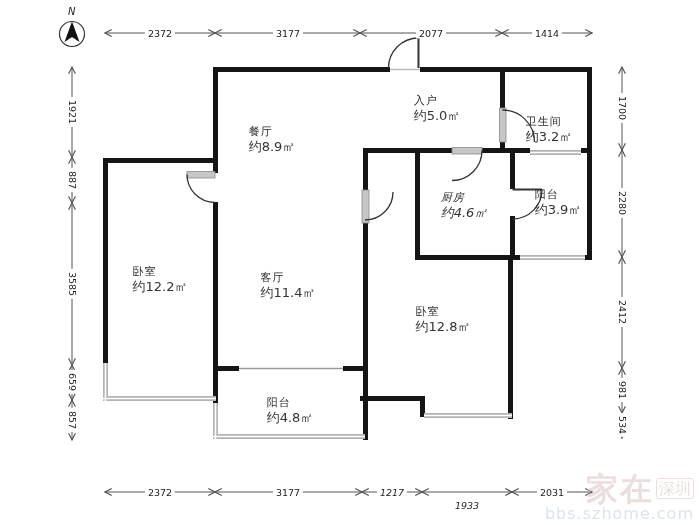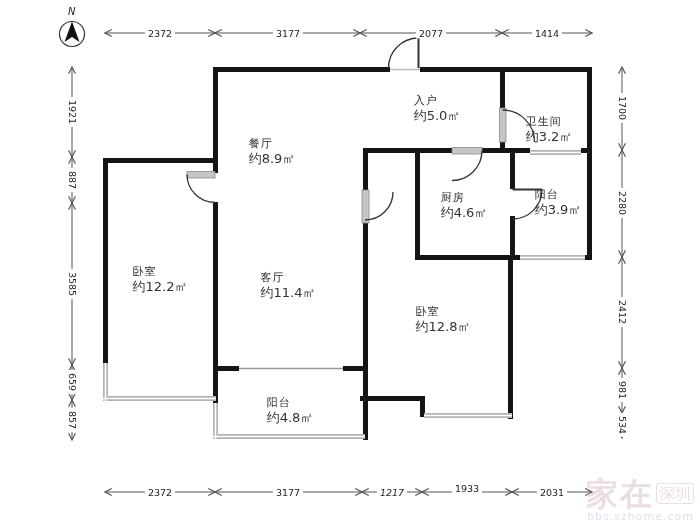--- a/index.html
+++ b/index.html
@@ -24,21 +24,21 @@
   }
   .watermark{
     position:absolute;right:6px;bottom:2px;text-align:right;line-height:1.05;
     pointer-events:none;
   }
   .watermark .brand{font-size:32px;font-weight:bold;color:rgba(222,200,200,0.60);letter-spacing:2px;text-align:right;}
   .watermark .city{
     font-size:16px;color:rgba(222,200,200,0.60);border:1px solid rgba(222,200,200,0.60);
     border-radius:3px;padding:0 2px;vertical-align:6px;margin-left:2px;
   }
-  .watermark .site{font-size:11px;color:rgba(200,212,224,0.65);letter-spacing:1px;text-align:right;}
+  .watermark .site{font-size:16px;color:rgba(200,212,224,0.65);letter-spacing:1px;text-align:right;}
 </style>
 </head>
 <body>
 
 <div id="stage">
 
   <svg id="plan-svg" width="700" height="525" viewBox="0 0 700 525">
     <defs>
       <marker id="arr" viewBox="0 0 10 10" refX="8.5" refY="5" markerWidth="9" markerHeight="9" orient="auto-start-reverse">
         <path d="M1,1.2 L8.5,5 L1,8.8" fill="none" stroke="#555" stroke-width="1.3"></path>
@@ -144,33 +144,33 @@
     </g>
 
     <g>
       <circle cx="72" cy="34" r="12.5" fill="none" stroke="#333" stroke-width="1.2"></circle>
       <polygon points="72,21.5 64.5,42 72,37 79.5,42" fill="#111"></polygon>
     </g>
   </svg>
 
   <div class="compass-n">N</div>
 
-  <div class="room-label" style="left:272px;top:141px;margin-top:12px;">
+  <div class="room-label" style="left:272px;top:141px;">
     <span>餐厅</span>
     <span class="area">约8.9㎡</span>
   </div>
   <div class="room-label" style="left:437px;top:110px;">
     <span>入户</span>
     <span class="area">约5.0㎡</span>
   </div>
   <div class="room-label" style="left:549px;top:131px;">
     <span>卫生间</span>
     <span class="area">约3.2㎡</span>
   </div>
-  <div class="room-label" style="left:464px;top:207px;">
+  <div class="room-label" style="left:464px;top:207px;font-style:italic;">
     <span>厨房</span>
     <span class="area">约4.6㎡</span>
   </div>
   <div class="room-label" style="left:558px;top:204px;">
     <span>阳台</span>
     <span class="area">约3.9㎡</span>
   </div>
   <div class="room-label" style="left:160px;top:281px;">
     <span>卧室</span>
     <span class="area">约12.2㎡</span>
@@ -189,21 +189,21 @@
   </div>
 
   <div class="dim-label" style="left:160px;top:33px;">2372</div>
   <div class="dim-label" style="left:288px;top:33px;">3177</div>
   <div class="dim-label" style="left:431px;top:33px;">2077</div>
   <div class="dim-label" style="left:547px;top:33px;">1414</div>
 
   <div class="dim-label" style="left:160px;top:492px;">2372</div>
   <div class="dim-label" style="left:288px;top:492px;">3177</div>
   <div class="dim-label" style="left:392px;top:492px;font-style:italic;">1217</div>
-  <div class="dim-label" style="left:467px;top:488px;">1933</div>
+  <div class="dim-label" style="left:467px;top:505px;font-style:italic;">1933</div>
   <div class="dim-label" style="left:552px;top:492px;">2031</div>
 
   <div class="dim-label v" style="left:72px;top:112px;">1921</div>
   <div class="dim-label v" style="left:72px;top:180px;">887</div>
   <div class="dim-label v" style="left:72px;top:284px;">3585</div>
   <div class="dim-label v" style="left:72px;top:382px;">659</div>
   <div class="dim-label v" style="left:72px;top:420px;">857</div>
 
   <div class="dim-label v" style="left:622px;top:108px;">1700</div>
   <div class="dim-label v" style="left:622px;top:203px;">2280</div>

